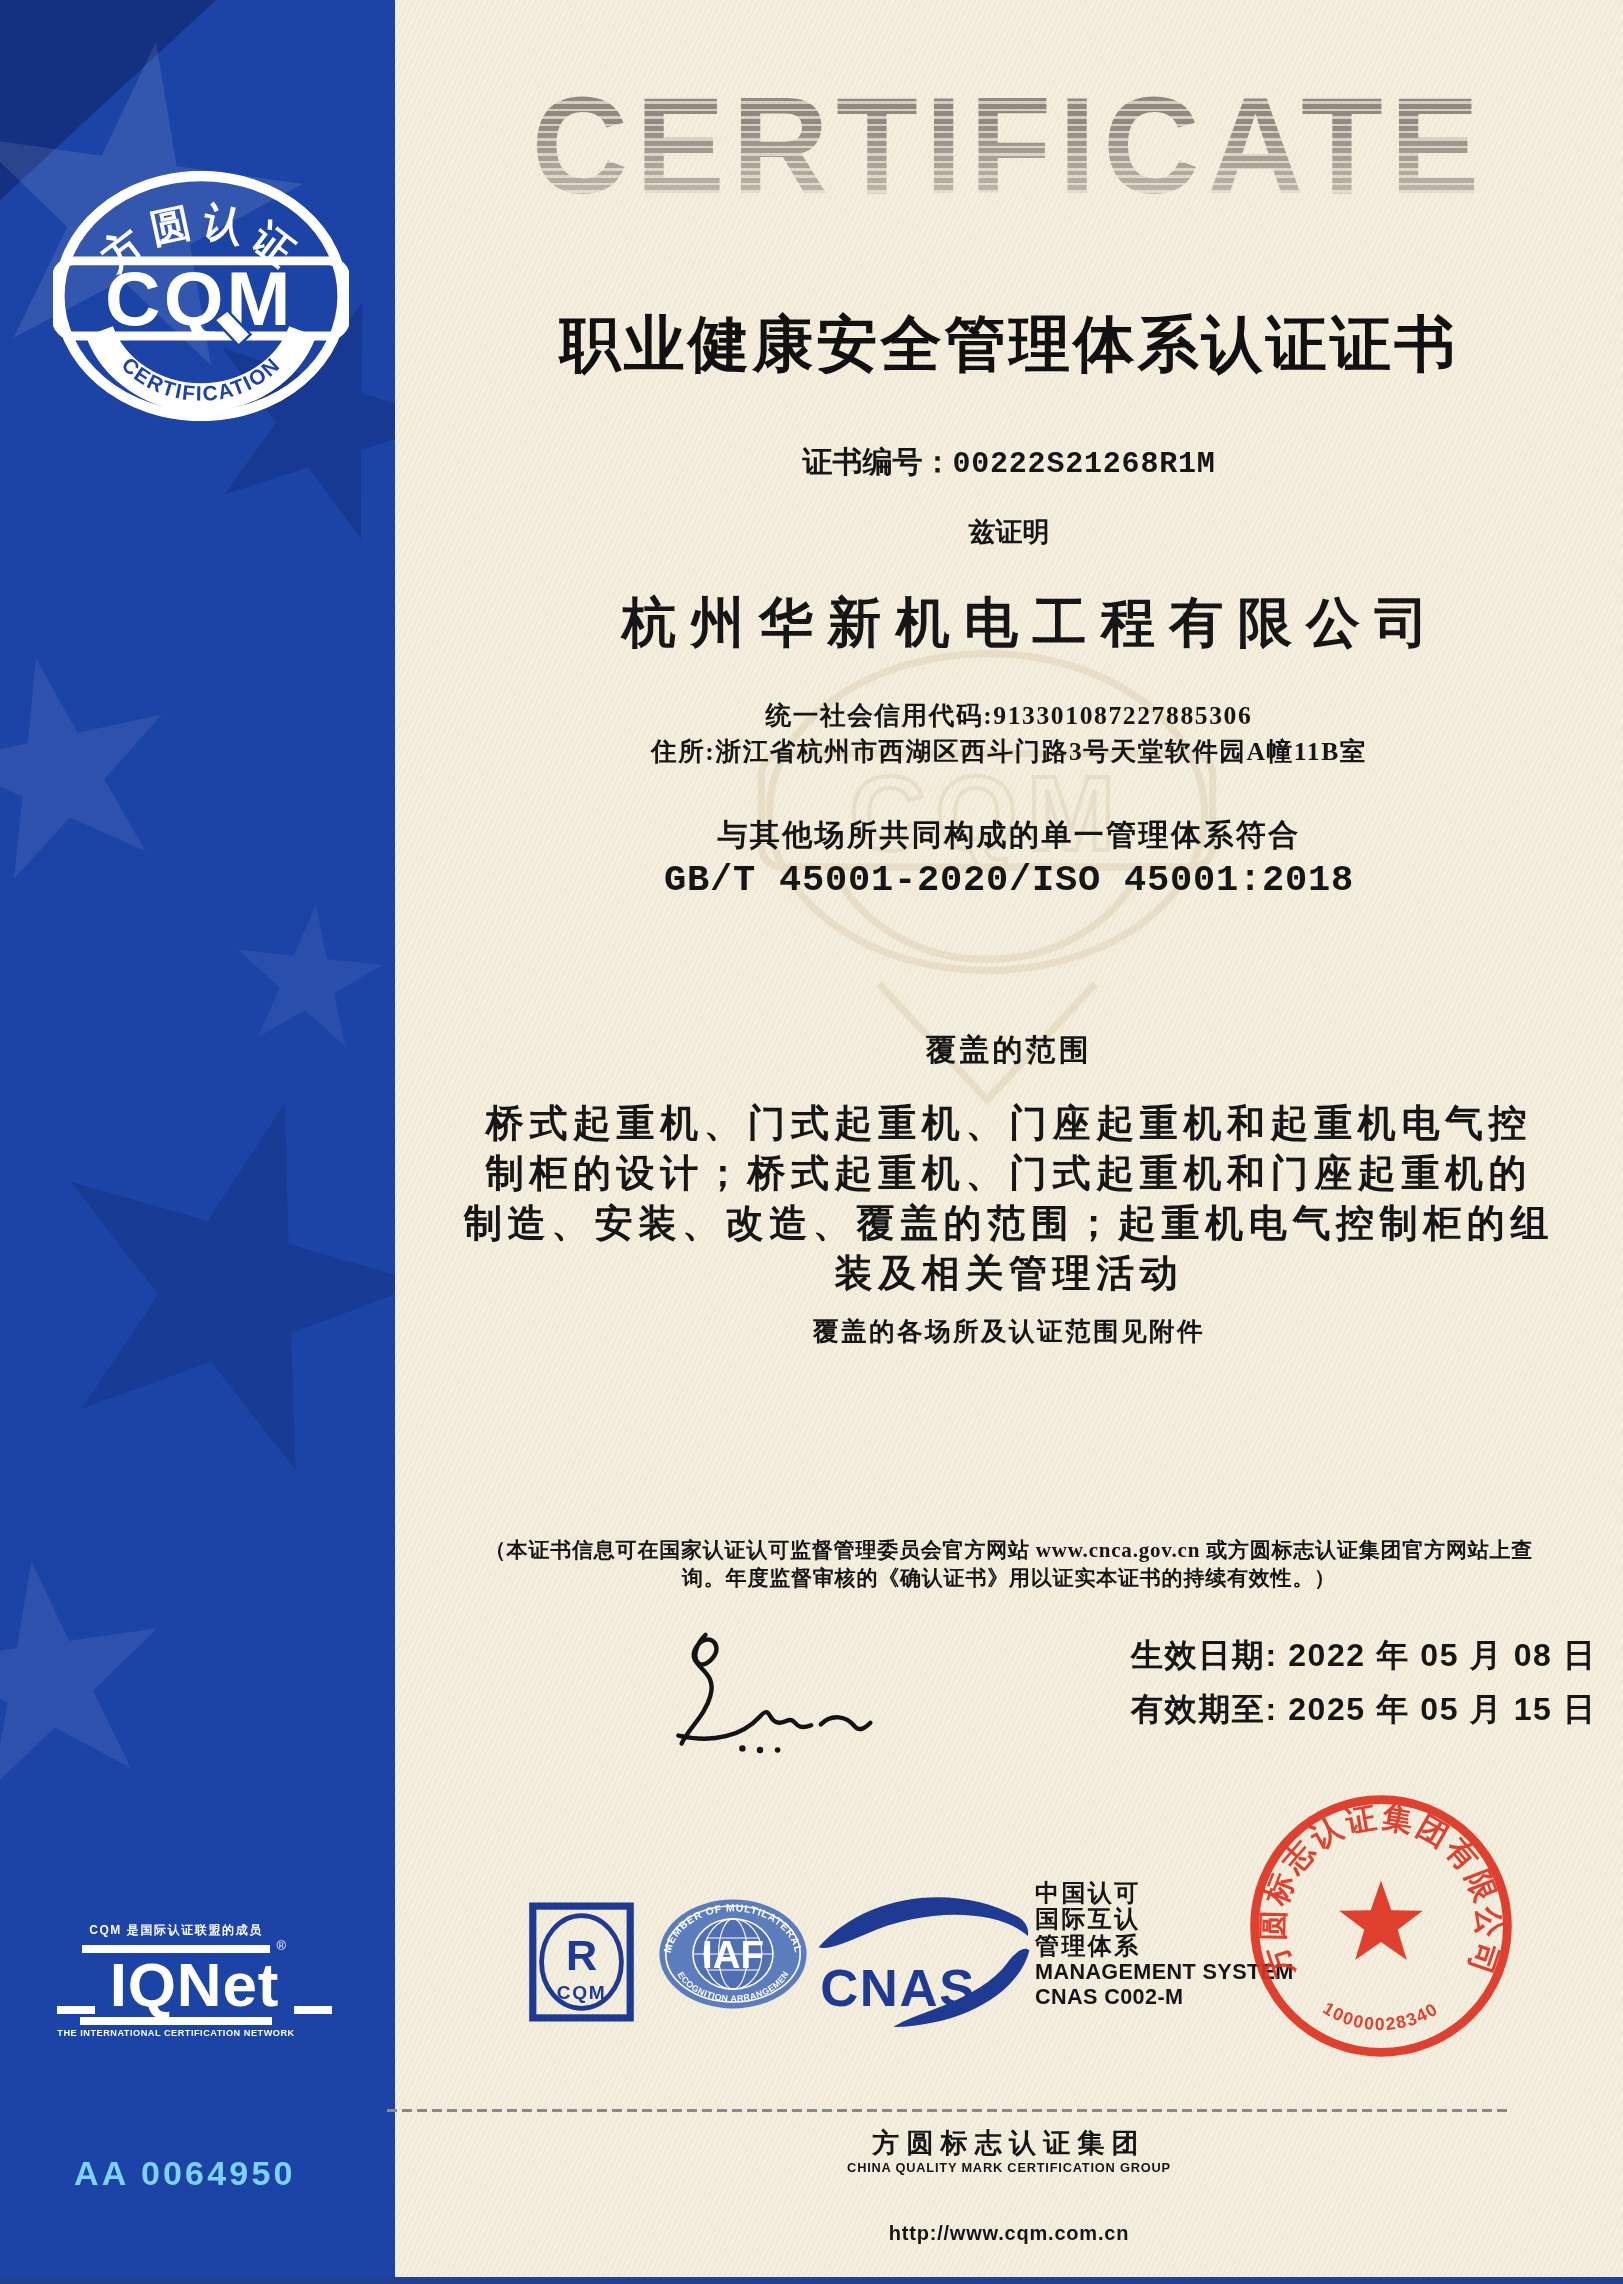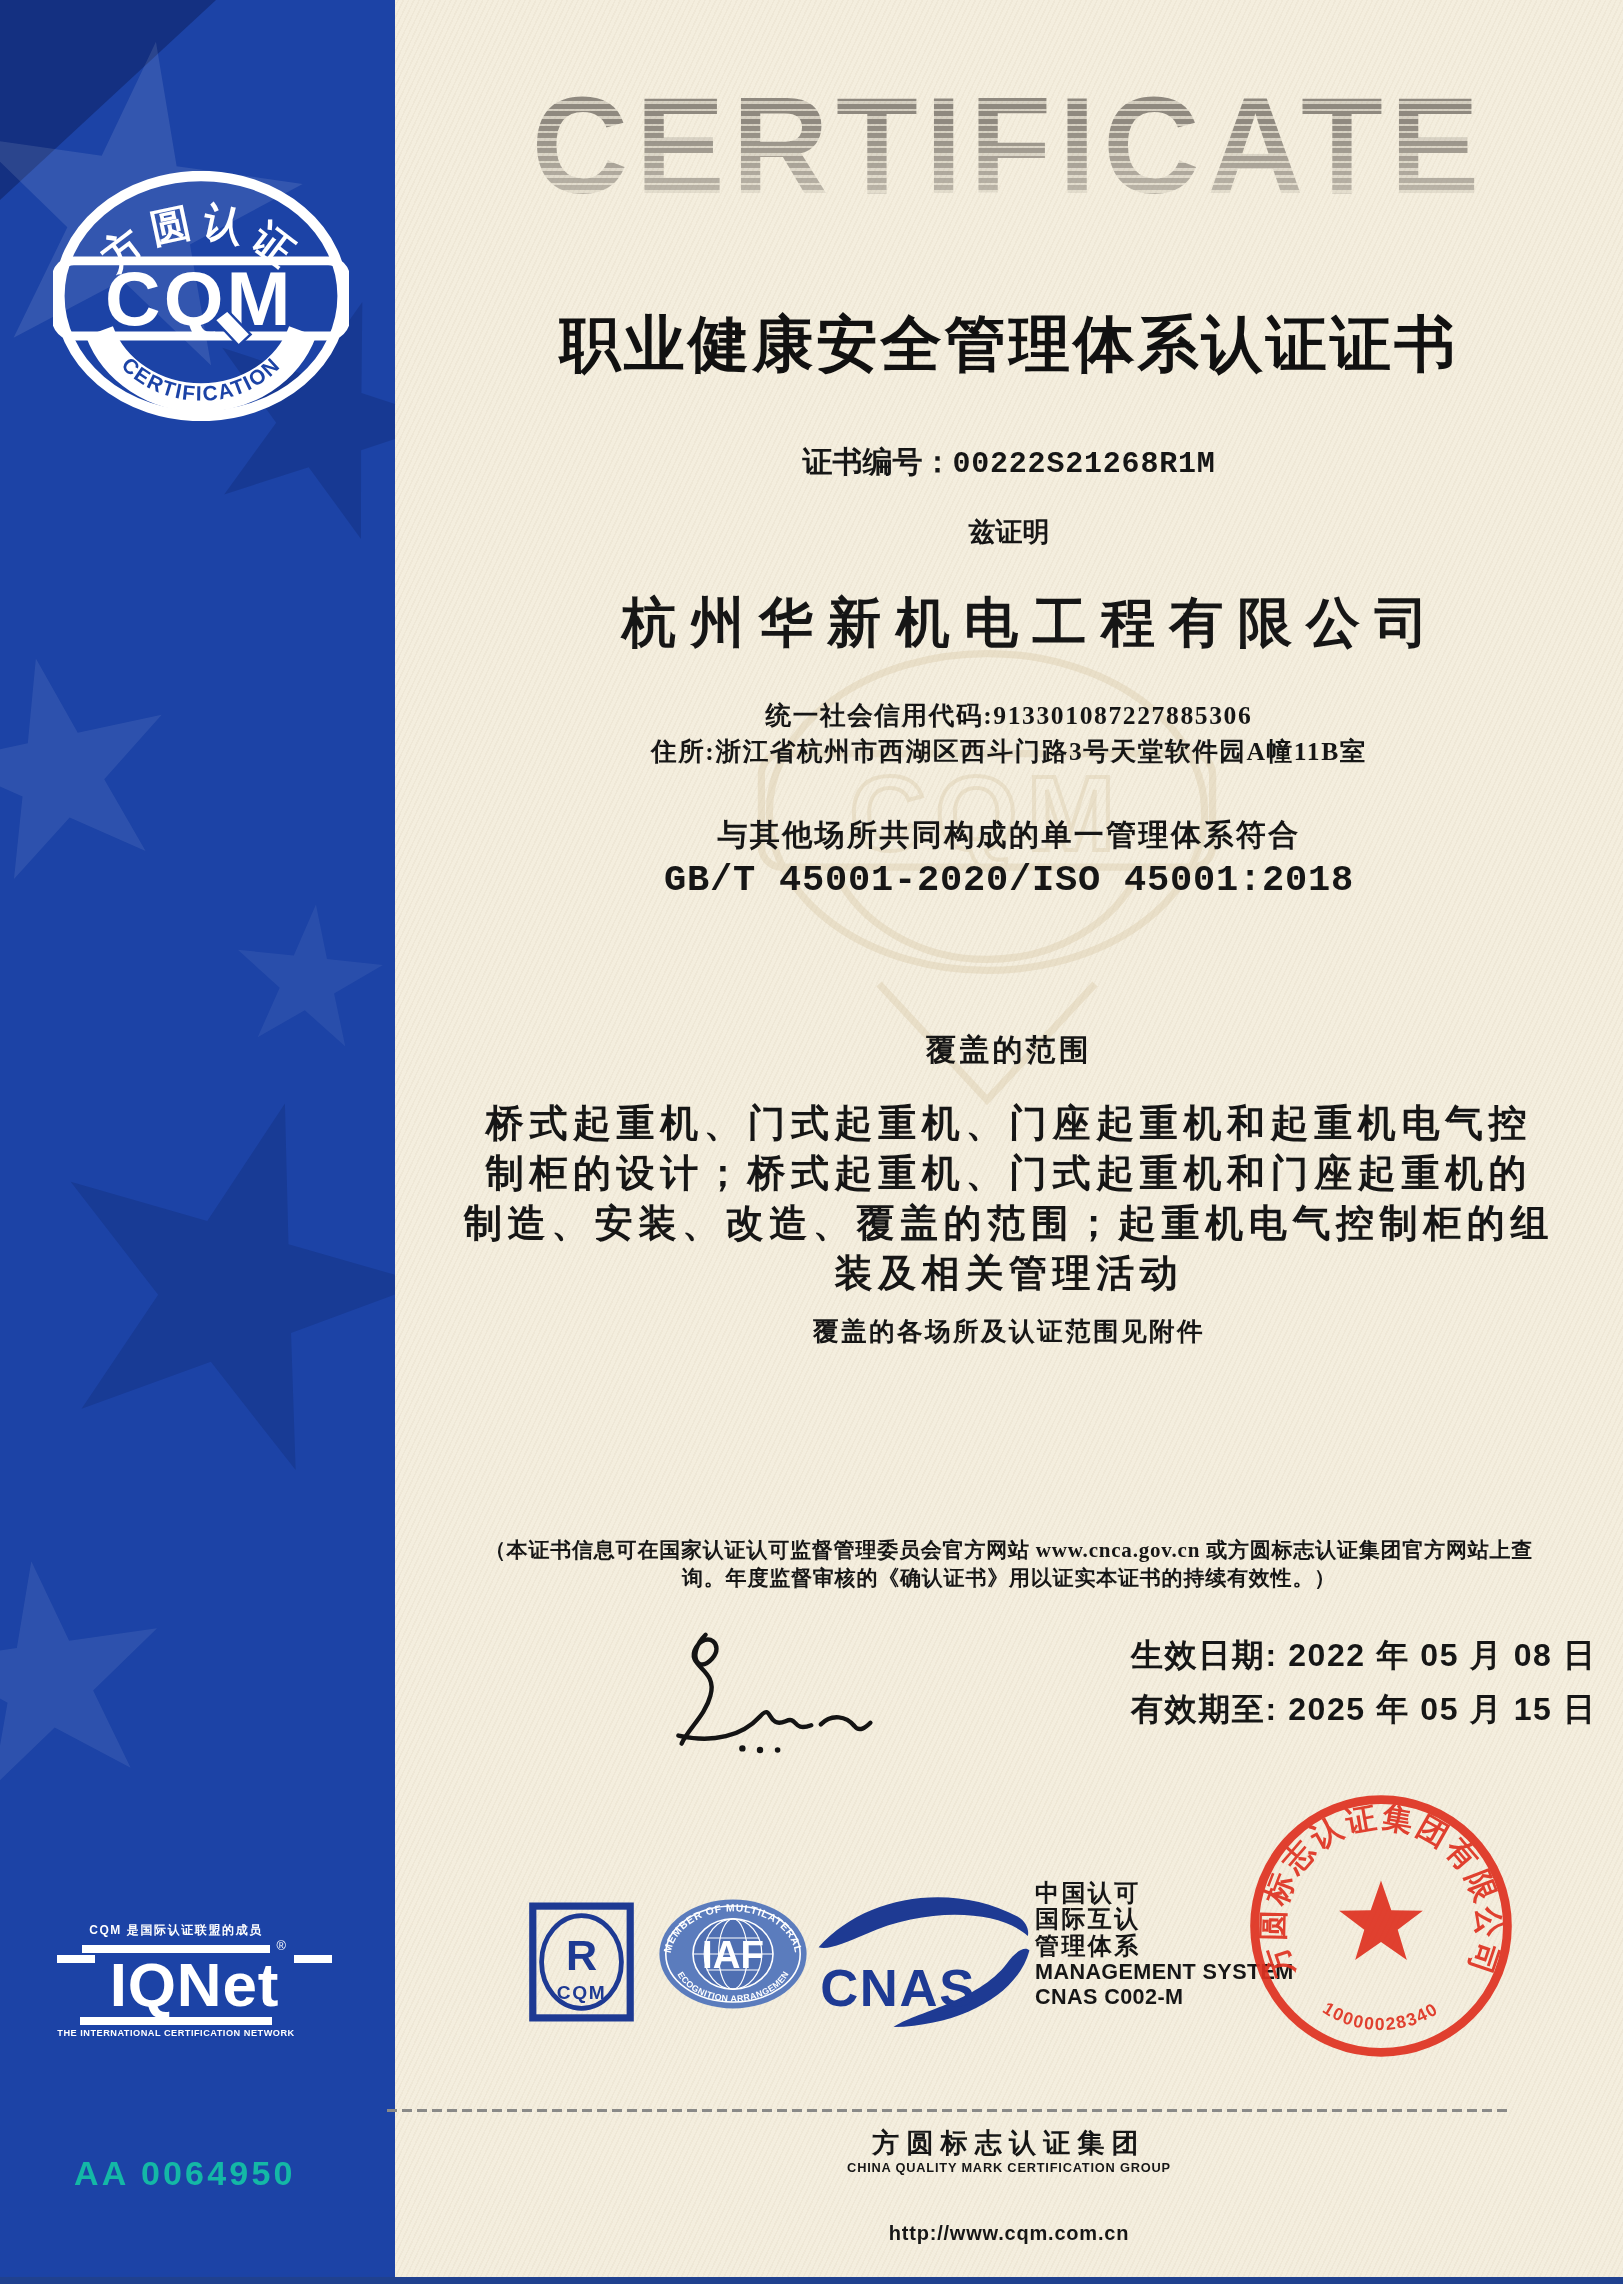--- a/index.html
+++ b/index.html
@@ -13,26 +13,26 @@
     color:#161616;
   }
   
   .sidebar{position:absolute;left:0;top:0;width:395px;height:2284px;background:#1c43a6;overflow:hidden;}
   .star{position:absolute;clip-path:polygon(50% 0%,61% 35%,98% 35%,68% 57%,79% 91%,50% 70%,21% 91%,32% 57%,2% 35%,39% 35%);}
   .corner-tri{position:absolute;left:0;top:0;width:216px;height:200px;background:rgba(6,14,60,0.35);clip-path:polygon(0 0,100% 0,0 100%);}
   .iqnet{position:absolute;left:0;top:1922px;width:352px;text-align:center;color:#fff;}
   .iqnet-note{font-size:12px;letter-spacing:1.6px;font-weight:bold;}
   .iqnet-bar{position:relative;width:188px;height:8.8px;background:#fff;margin:5.6px auto 0;}
   .iqnet-bar .reg{position:absolute;right:-16px;top:-6.4px;font-size:12.8px;color:#fff;}
-  .iqnet-row{display:flex;align-items:flex-start;justify-content:center;gap:14.4px;margin-top:1.6px;padding-left:37px;}
+  .iqnet-row{display:flex;align-items:flex-end;justify-content:center;gap:14.4px;margin-top:1.6px;padding-left:37px;}
   .iqnet-name{font-size:62px;font-weight:900;letter-spacing:0.8px;line-height:59px;}
   .iqnet-dash{width:38px;height:8px;background:#fff;}
   .iqnet-bar2{width:192px;height:8px;background:#fff;margin:3.2px auto 3.2px;}
   .iqnet-tag{font-size:9.2px;letter-spacing:0.5px;font-weight:bold;}
-  .side-serial{position:absolute;left:74px;top:2154px;font-size:34px;letter-spacing:3.2px;font-weight:600;color:#14b8a6;}
+  .side-serial{position:absolute;left:74px;top:2154px;font-size:34px;letter-spacing:3.2px;font-weight:600;color:#7dd3fc;}
   
   .content{position:absolute;left:395px;top:0;width:1228px;height:2284px;}
   .centered{position:absolute;left:0;right:0;text-align:center;}
   .watermark{
     top:69px;
     font-size:134px;font-weight:700;letter-spacing:7.2px;
     transform:scaleY(1.03);
     color:transparent;
     background:repeating-linear-gradient(to bottom,#8f897f 0 4.8px, rgba(143,137,127,0.30) 4.8px 7.2px);
     -webkit-background-clip:text;background-clip:text;

